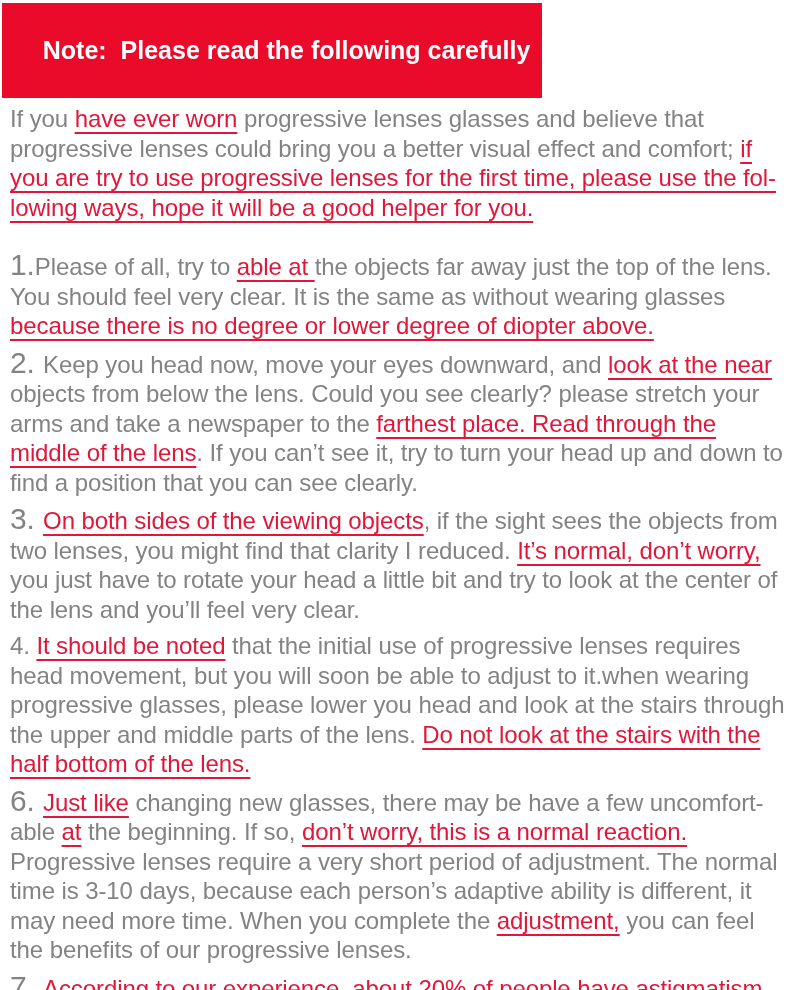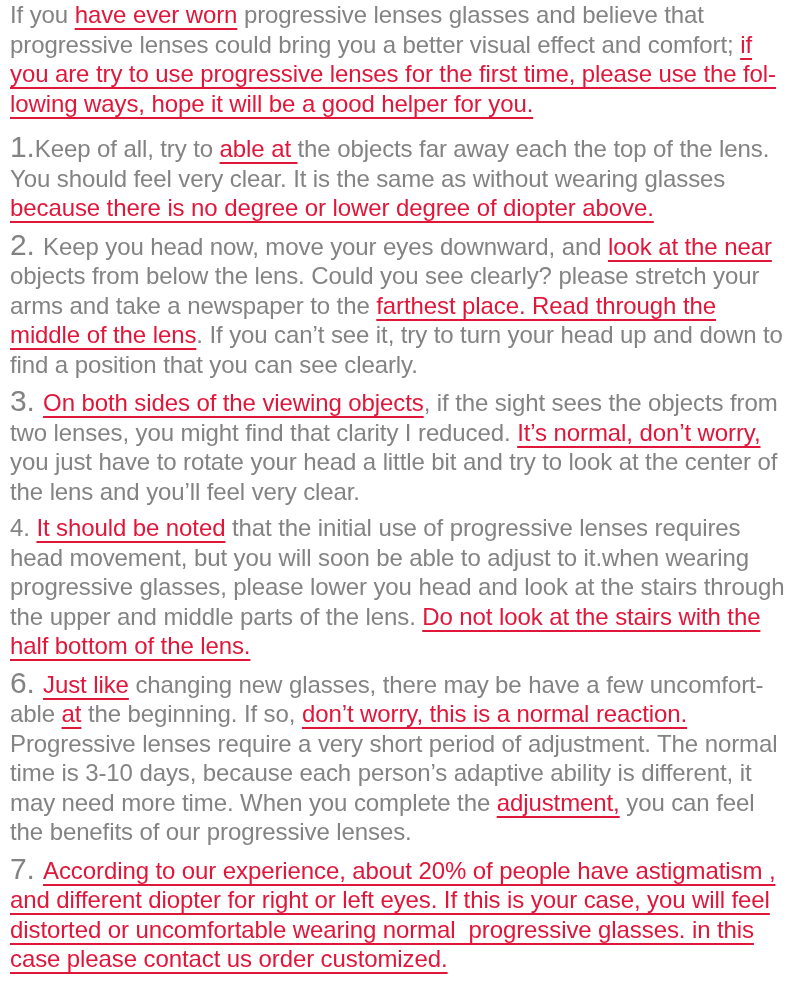--- a/index.html
+++ b/index.html
@@ -38,21 +38,21 @@
     padding: 0 8px 0 10px;
   }
   .para {
     margin: 0 0 7px 0;
     font-size: 24px;
     line-height: 29.5px;
     color: var(--gray);
     letter-spacing: -0.1px;
   }
   .para.intro {
-    margin-bottom: 14px;
+    margin-bottom: 28px;
   }
   .run-gray { color: var(--gray); }
   .run-red  { color: var(--red); }
   .u {
     text-decoration: underline;
     text-decoration-thickness: 2.4px;
     text-underline-offset: 4.5px;
   }
   .marker {
     font-size: 30px;
@@ -61,22 +61,25 @@
   }
   .marker-normal {
     font-size: 24px;
     line-height: 1;
   }
 </style>
 </head>
 <body>
 
 <div class="page">
+  <div class="note-header">
+    <span>Note:&nbsp; Please read the following carefully</span>
+  </div>
   <div class="content">
       <p class="para intro"><span class="run-gray">If you </span><span class="run-red u">have ever worn</span><span class="run-gray"> progressive lenses glasses and believe that progressive lenses could bring you a better visual effect and comfort; </span><span class="run-red u">if you are try to use progressive lenses for the first time, please use the fol-lowing ways, hope it will be a good helper for you.</span></p>
-      <p class="para"><span class="run-gray marker">1.</span><span class="run-gray">Keep of all, try to </span><span class="run-red u">able at </span><span class="run-gray">the objects far away each the top of the lens. You should feel very clear. It is the same as without wearing glasses </span><span class="run-red u">because there is no degree or lower degree of diopter above.</span></p>
+      <p class="para"><span class="run-gray marker">1.</span><span class="run-gray">Please of all, try to </span><span class="run-red u">able at </span><span class="run-gray">the objects far away just the top of the lens. You should feel very clear. It is the same as without wearing glasses </span><span class="run-red u">because there is no degree or lower degree of diopter above.</span></p>
       <p class="para"><span class="run-gray marker">2. </span><span class="run-gray">Keep you head now, move your eyes downward, and </span><span class="run-red u">look at the near</span><span class="run-gray"> objects from below the lens. Could you see clearly? please stretch your arms and take a newspaper to the </span><span class="run-red u">farthest place. Read through the middle of the lens</span><span class="run-gray">. If you can’t see it, try to turn your head up and down to find a position that you can see clearly.</span></p>
       <p class="para"><span class="run-gray marker">3. </span><span class="run-red u">On both sides of the viewing objects</span><span class="run-gray">, if the sight sees the objects from two lenses, you might find that clarity I reduced. </span><span class="run-red u">It’s normal, don’t worry,</span><span class="run-gray"> you just have to rotate your head a little bit and try to look at the center of the lens and you’ll feel very clear.</span></p>
       <p class="para"><span class="run-gray marker-normal">4. </span><span class="run-red u">It should be noted</span><span class="run-gray"> that the initial use of progressive lenses requires head movement, but you will soon be able to adjust to it.when wearing progressive glasses, please lower you head and look at the stairs through the upper and middle parts of the lens. </span><span class="run-red u">Do not look at the stairs with the half bottom of the lens.</span></p>
       <p class="para"><span class="run-gray marker">6. </span><span class="run-red u">Just like</span><span class="run-gray"> changing new glasses, there may be have a few uncomfort-able </span><span class="run-red u">at</span><span class="run-gray"> the beginning. If so, </span><span class="run-red u">don’t worry, this is a normal reaction. </span><span class="run-gray">Progressive lenses require a very short period of adjustment. The normal time is 3-10 days, because each person’s adaptive ability is different, it may need more time. When you complete the </span><span class="run-red u">adjustment,</span><span class="run-gray"> you can feel the benefits of our progressive lenses.</span></p>
       <p class="para"><span class="run-gray marker">7. </span><span class="run-red u">According to our experience, about 20% of people have astigmatism , and different diopter for right or left eyes. If this is your case, you will feel distorted or uncomfortable wearing normal &nbsp;progressive glasses. in this case please contact us order customized.</span></p>
     </div>
 </div>
 
 </body></html>

